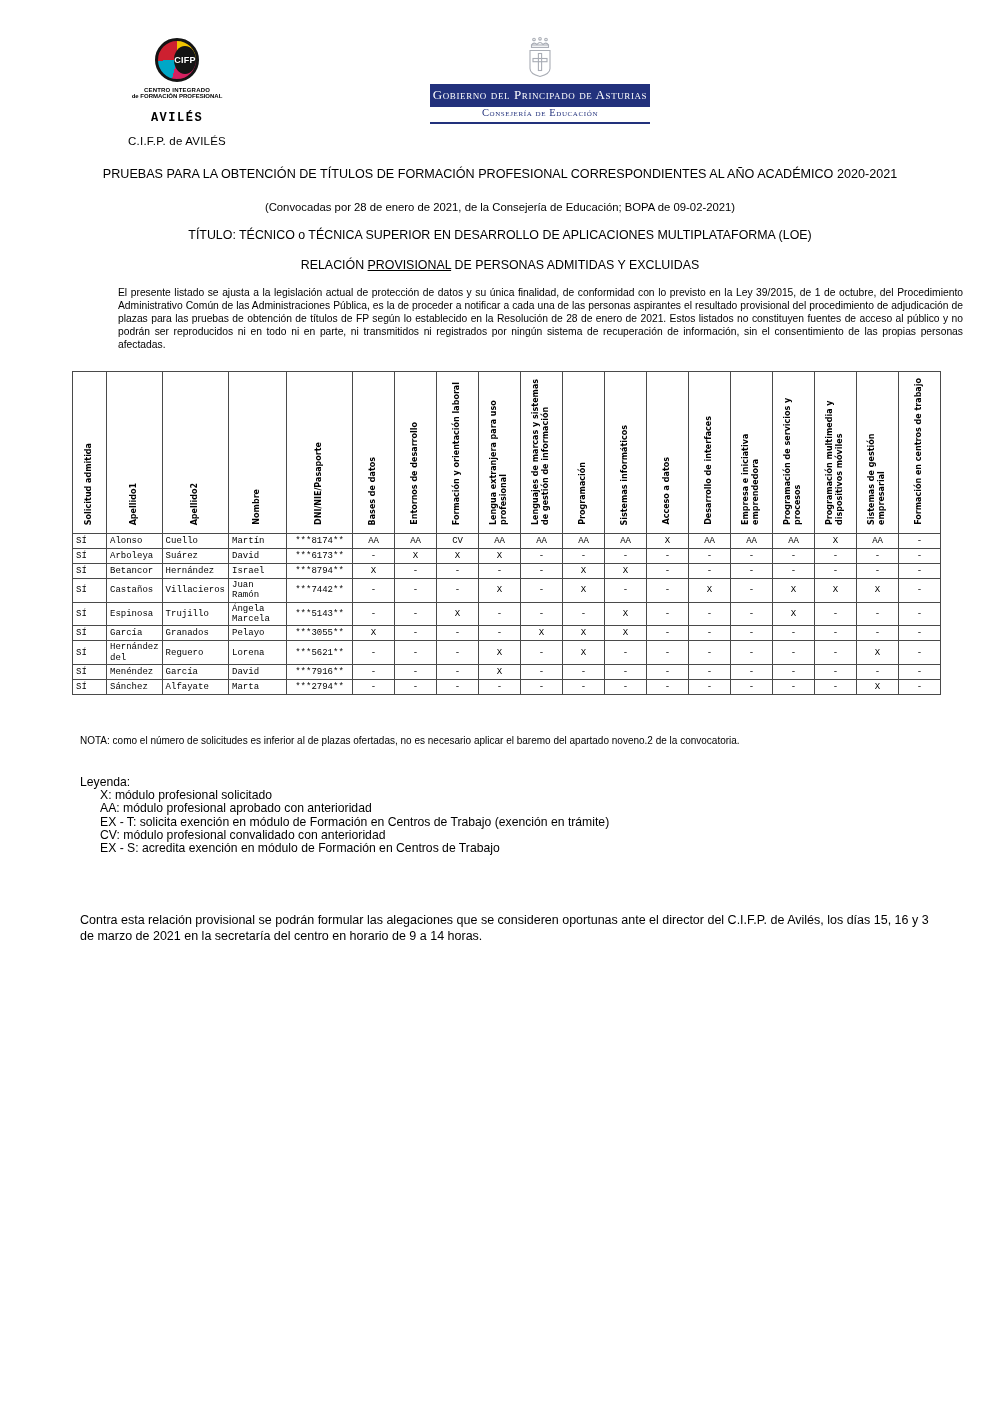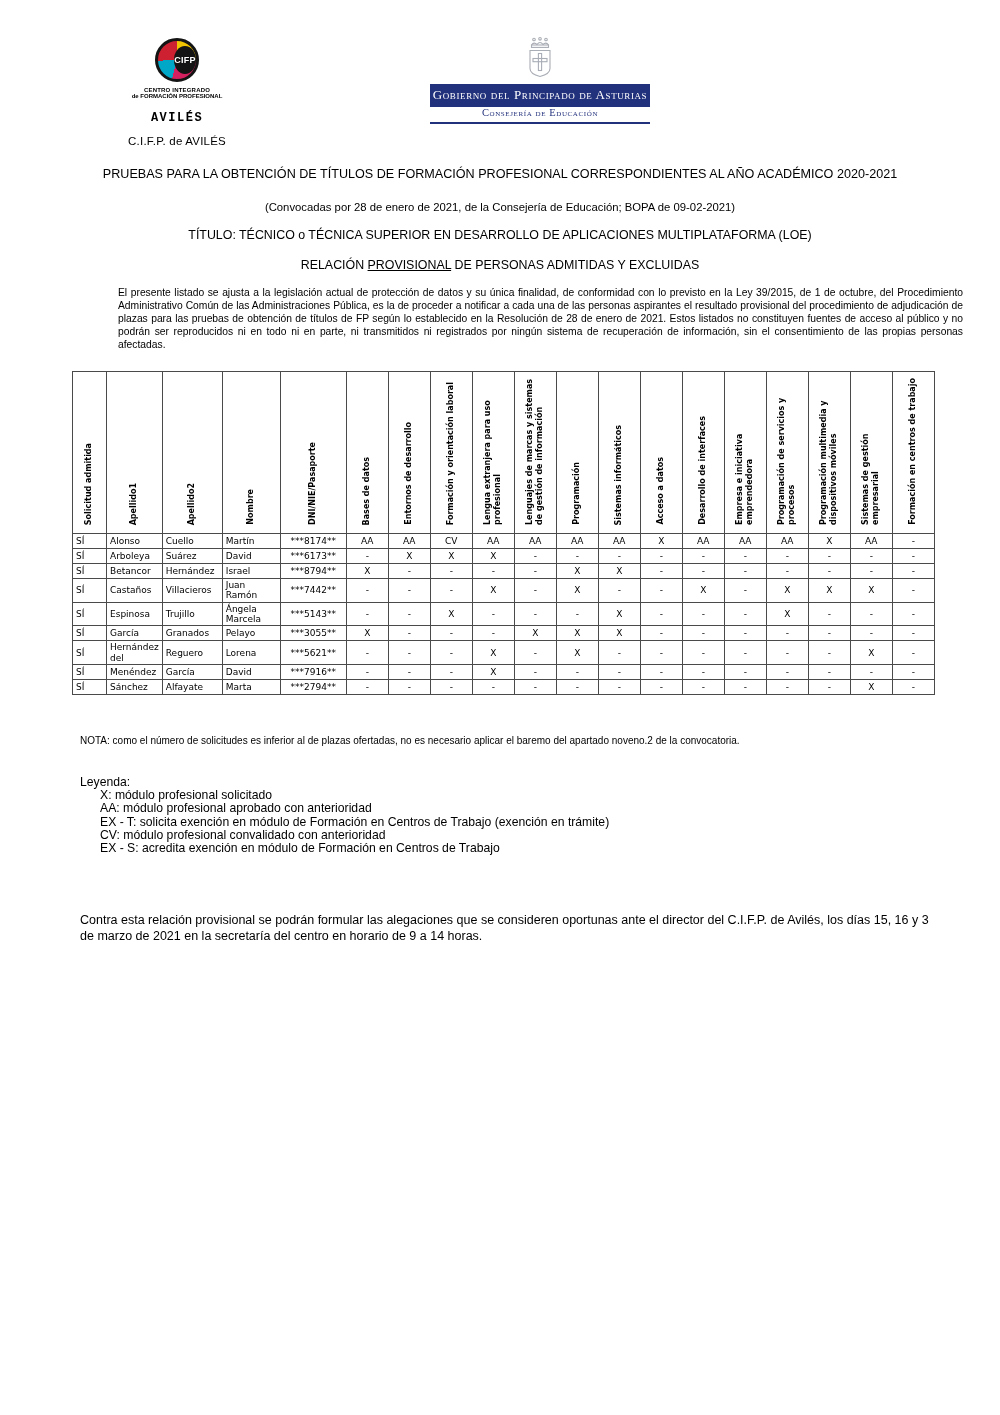--- a/index.html
+++ b/index.html
@@ -55,21 +55,21 @@
 
   
   .table-wrap { position:absolute; top:371px; left:72px; }
   table { border-collapse:collapse; table-layout:fixed; font-family:"DejaVu Sans", sans-serif; }
   th, td { border:1px solid #4a4a4a; overflow:hidden; }
   th { height:162px; vertical-align:bottom; text-align:center; padding:2px 0 6px; font-size:8px; font-weight:bold; background:#fff; }
   .v { display:inline-block; writing-mode:vertical-rl; transform:rotate(180deg); max-height:148px; line-height:1.3; text-align:left; }
   td { font-size:9px; padding:1px 3px; vertical-align:middle; line-height:1.15; }
   td.c { text-align:center; padding:1px 0; }
   td.l { text-align:left; }
-  tbody tr { height:15px; }
+  tbody tr { height:15px;font-family:Liberation Mono, monospace; }
 
   
   .nota { position:absolute; top:731px; left:80px; width:808px; font-size:10px; line-height:19px; }
   .leyenda { position:absolute; top:776px; left:80px; font-size:12.2px; line-height:13.2px; }
   .leyenda-items { margin-left:20px; }
   .footer { position:absolute; top:913px; left:80px; width:852px; font-size:12.5px; line-height:15.5px; }
 </style>
 </head>
 <body>
 

